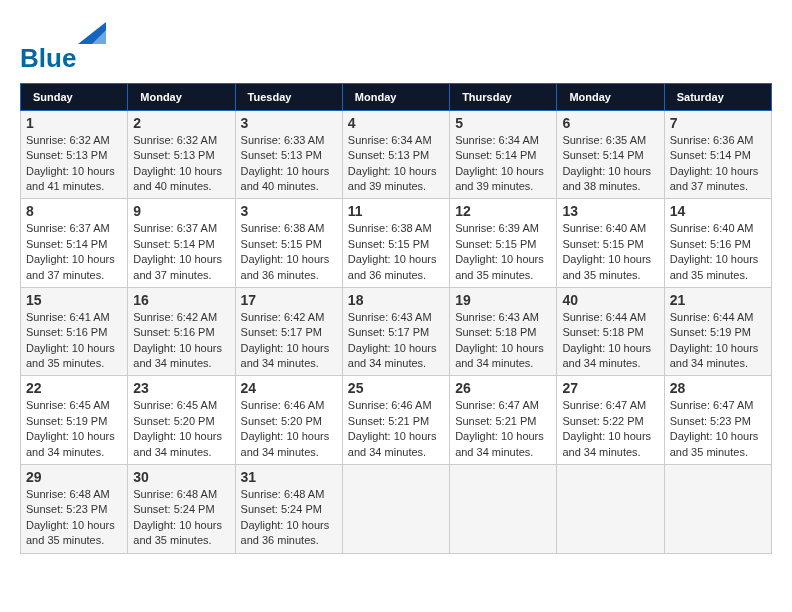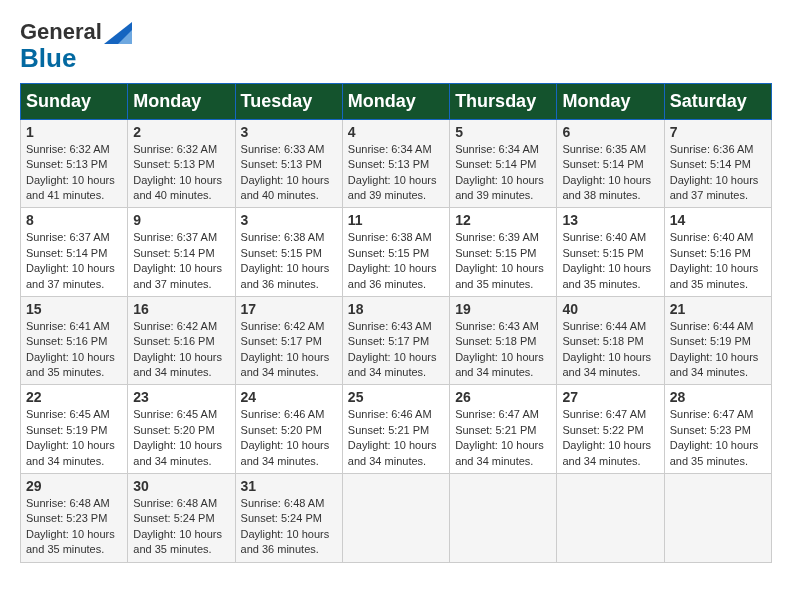--- a/index.html
+++ b/index.html
@@ -32,25 +32,25 @@
     .subtitle {
       font-size: 16px;
       color: #333;
     }
     table {
       width: 100%;
       border-collapse: collapse;
       font-size: 11.5px;
     }
     thead tr th {
-      background-color: #14532d;
+      background-color: #0f172a;
       color: #fff;
-      padding: 7px 5px;
+      padding: 7px 12px;
       text-align: left;
-      font-size: 18px;
+      font-size: 11px;
       font-weight: bold;
       border: 1px solid #1565c0;
     }
     tbody tr td {
       border: 1px solid #ccc;
       padding: 4px 5px;
       vertical-align: top;
       width: calc(100% / 7);
       min-height: 80px;
     }
@@ -73,21 +73,21 @@
       line-height: 1.4;
     }
   </style>
 </head>
 <body>
 
 <div class="header-section">
   <div class="logo">
     <div style="display:flex;align-items:flex-start;">
       <div style="font-size:22px;font-weight:bold;color:#333;line-height:1.1;">
-        <span style="color:#333;">General</span><br>
+        <br>
         <span style="color:#0369a1;font-size:26px;">Blue</span>
       </div>
       <div style="margin-left:2px;margin-top:2px;">
         <svg width="28" height="22" viewBox="0 0 28 22">
           <polygon points="0,22 28,0 28,22" fill="#1565c0"></polygon>
           <polygon points="14,22 28,8 28,22" fill="#6ea8e0"></polygon>
         </svg>
       </div>
     </div>
   </div>

